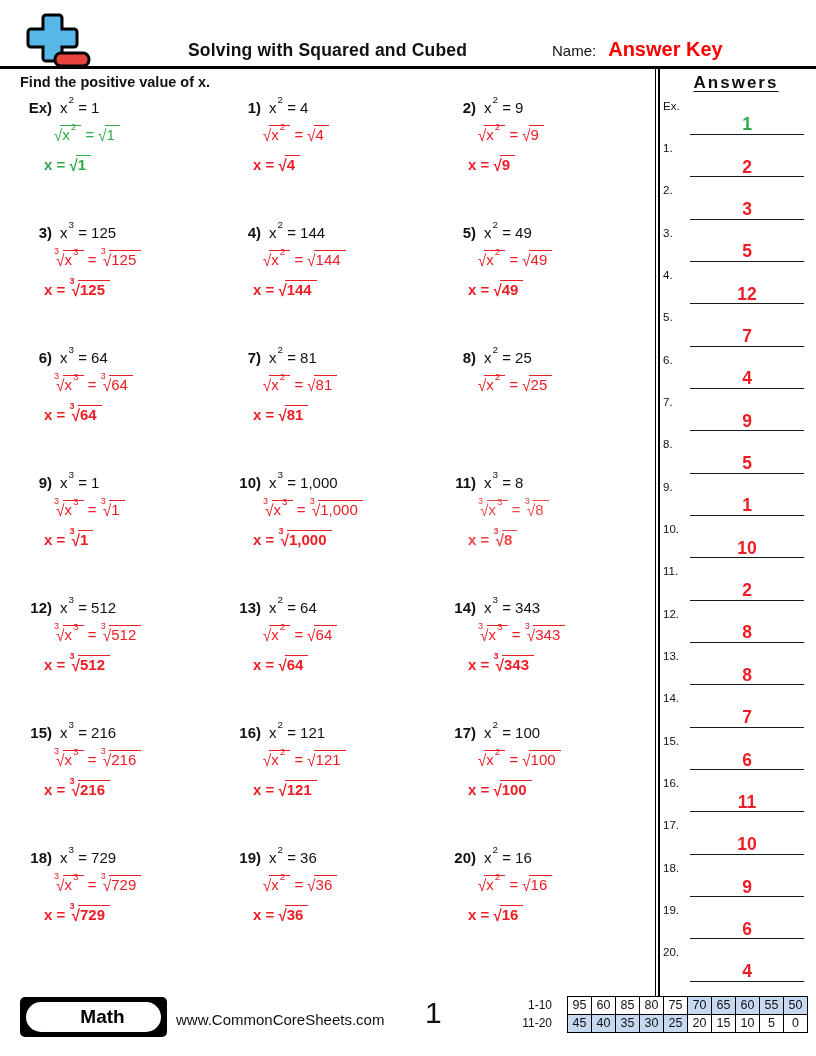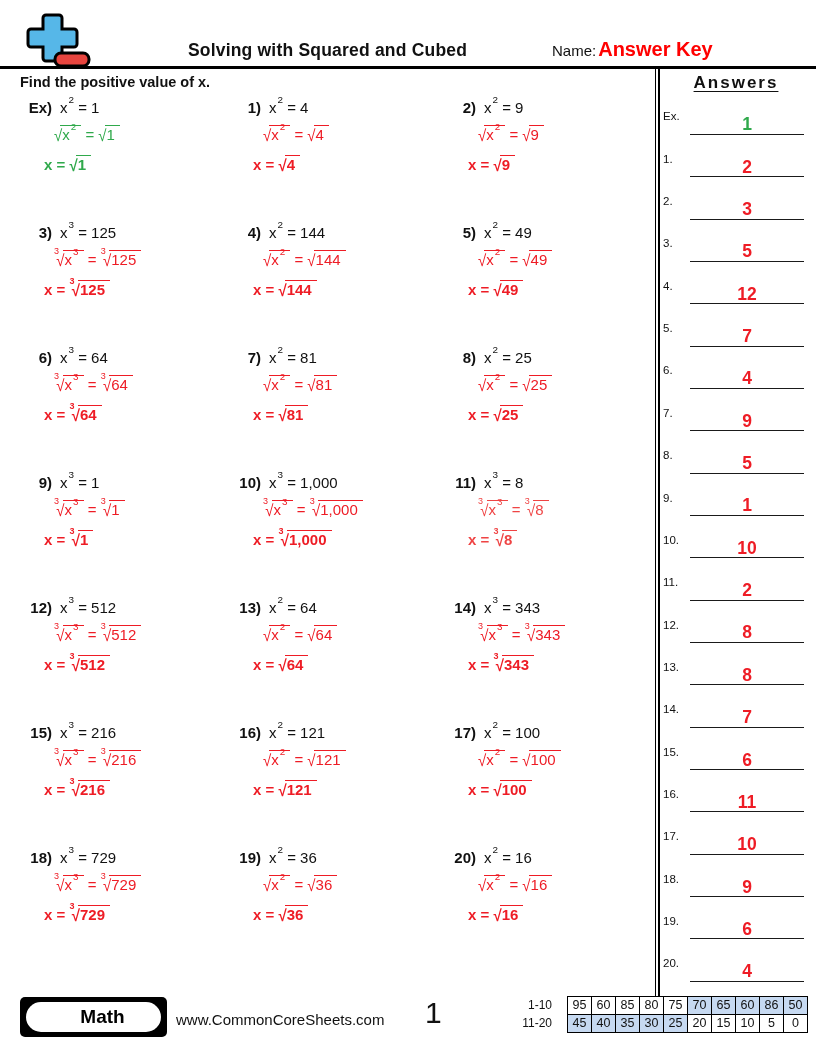--- a/index.html
+++ b/index.html
@@ -9,21 +9,21 @@
     background:#fff; color:#111; font-family:"Liberation Sans",sans-serif;
     overflow:hidden;
   }
   
   .hdr { position:absolute; top:0; left:0; right:0; height:66px; }
   .logo { position:absolute; left:18px; top:12px; width:80px; height:56px; }
   .title {
     position:absolute; left:0; width:655px; bottom:5px; text-align:center;
     font-size:17.5px; font-weight:600; letter-spacing:.2px;
   }
-  .name-wrap { position:absolute; left:552px; bottom:5px; display:flex; align-items:baseline; gap:2px; }
+  .name-wrap { position:absolute; left:552px; bottom:5px; display:flex; align-items:baseline; gap:12px; }
   .name-label { font-size:15px; }
   .answer-key { font-size:20px; font-weight:bold; }
   .hdr-rule { position:absolute; top:66px; left:0; width:816px; height:2.6px; background:#000; }
 
   
   .main { position:absolute; top:69px; left:0; width:655px; bottom:60px; }
   .instruction { padding:5px 0 0 20px; font-size:14.5px; font-weight:bold; }
   .problems {
     position:absolute; top:30px; left:20px; width:628px;
     display:grid; grid-template-columns:209px 215px 204px; grid-auto-rows:125px;
@@ -47,21 +47,21 @@
     border-left:1.6px solid #000;
   }
   .answers::before {
     content:""; position:absolute; left:2.2px; top:0; bottom:0; width:1.6px; background:#000;
   }
   .answers-title {
     margin-top:4px; text-align:center; font-size:17px; font-weight:bold;
     letter-spacing:2px; text-decoration:underline; text-underline-offset:3px;
   }
   .ans-rows { margin-top:8px; }
-  .ans-row { display:flex; align-items:center; height:42.35px; padding:0 12px 8px 7px; }
+  .ans-row { display:flex; align-items:flex-start; height:42.35px; padding:0 12px 8px 7px; }
   .ans-label { font-size:11.5px; width:27px; line-height:1; padding-bottom:1px; }
   .ans-line {
     flex:1; border-bottom:1.5px solid #1a1a1a; display:flex;
     align-items:flex-end; justify-content:center; height:100%;
   }
   .ans-value { font-weight:bold; font-size:17.5px; line-height:1.0; }
 
   
   .footer { position:absolute; left:0; right:0; top:996px; height:42px; }
   .badge {
@@ -185,21 +185,20 @@
             <div class="w2">x = <span class="rad"><span class="vee">√</span><span class="cand">81</span></span></div>
           </div>
         </div>
         <div class="problem">
           <div class="p-head">
             <span class="p-label">8)</span>
             <span class="p-eq">x<sup class="exp">2</sup> = 25</span>
           </div>
           <div class="p-work" style="color:#ee1c25">
             <div class="w1"><span class="rad"><span class="vee">√</span><span class="cand">x<sup class="exp">2</sup></span></span> = <span class="rad"><span class="vee">√</span><span class="cand">25</span></span></div>
-            <div class="w2">x = <span class="rad"><span class="vee">√</span><span class="cand">25</span></span></div>
           </div>
         </div>
         <div class="problem">
           <div class="p-head">
             <span class="p-label">9)</span>
             <span class="p-eq">x<sup class="exp">3</sup> = 1</span>
           </div>
           <div class="p-work" style="color:#ee1c25">
             <div class="w1"><span class="rad"><sup class="idx">3</sup><span class="vee">√</span><span class="cand">x<sup class="exp">3</sup></span></span> = <span class="rad"><sup class="idx">3</sup><span class="vee">√</span><span class="cand">1</span></span></div>
             <div class="w2">x = <span class="rad"><sup class="idx">3</sup><span class="vee">√</span><span class="cand">1</span></span></div>
@@ -463,21 +462,21 @@
           <tr>
             <td class="score-label">1-10</td>
             <td class="score-cell">95</td>
             <td class="score-cell">60</td>
             <td class="score-cell">85</td>
             <td class="score-cell">80</td>
             <td class="score-cell">75</td>
             <td class="score-cell shaded">70</td>
             <td class="score-cell shaded">65</td>
             <td class="score-cell shaded">60</td>
-            <td class="score-cell shaded">86</td>
+            <td class="score-cell shaded">55</td>
             <td class="score-cell shaded">50</td>
           </tr>
           <tr>
             <td class="score-label">11-20</td>
             <td class="score-cell shaded">45</td>
             <td class="score-cell shaded">40</td>
             <td class="score-cell shaded">35</td>
             <td class="score-cell shaded">30</td>
             <td class="score-cell shaded">25</td>
             <td class="score-cell">20</td>

